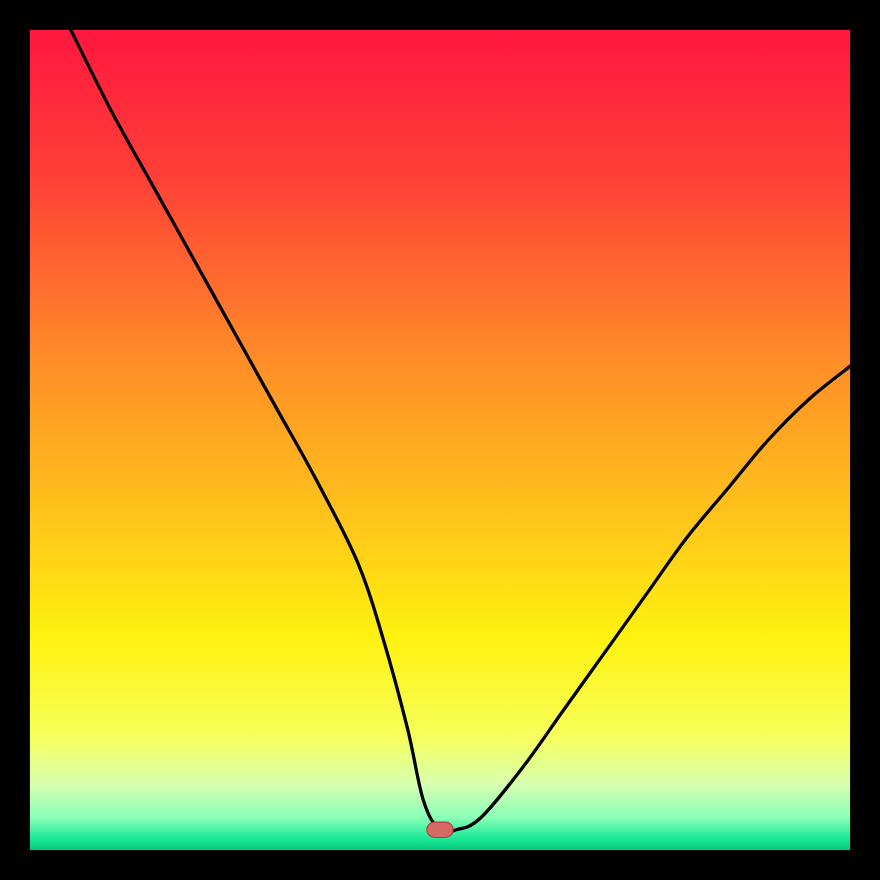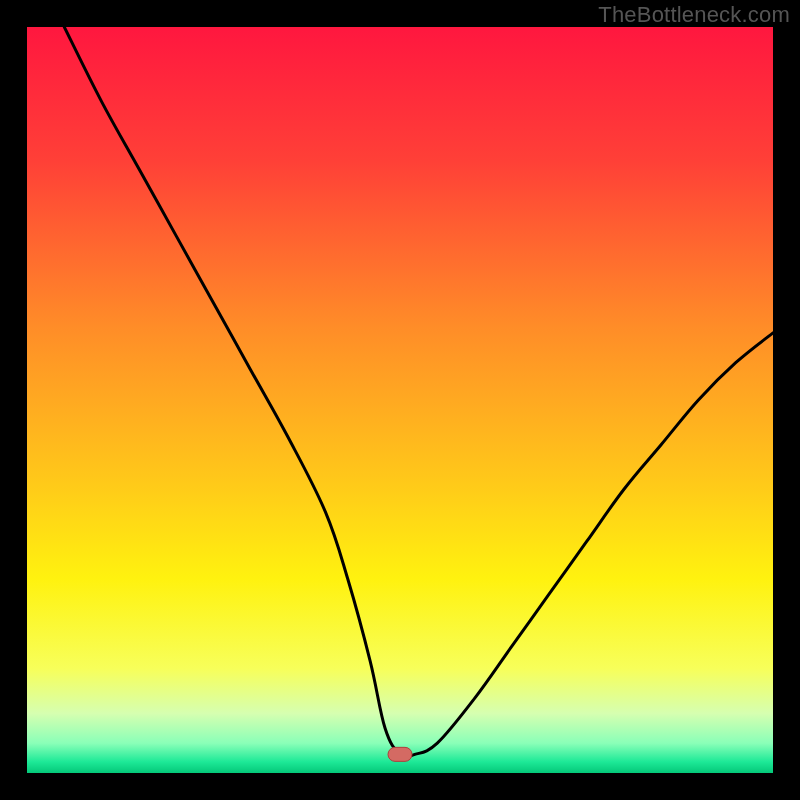--- a/index.html
+++ b/index.html
@@ -36,21 +36,20 @@
   .plot-area svg {
     width: 100%;
     height: 100%;
     display: block;
   }
 </style>
 </head>
 <body>
 
 <div class="frame">
-  <div class="watermark">TheBottleneck.com</div>
 
   <div class="plot-area">
     <svg viewBox="0 0 746 746" preserveAspectRatio="none">
       <defs>
         <linearGradient id="bg" x1="0" y1="0" x2="0" y2="1">
             <stop offset="0%" stop-color="#ff173f"></stop>
             <stop offset="18%" stop-color="#ff4037"></stop>
             <stop offset="40%" stop-color="#ff8c28"></stop>
             <stop offset="60%" stop-color="#ffc61a"></stop>
             <stop offset="74%" stop-color="#fff20f"></stop>

